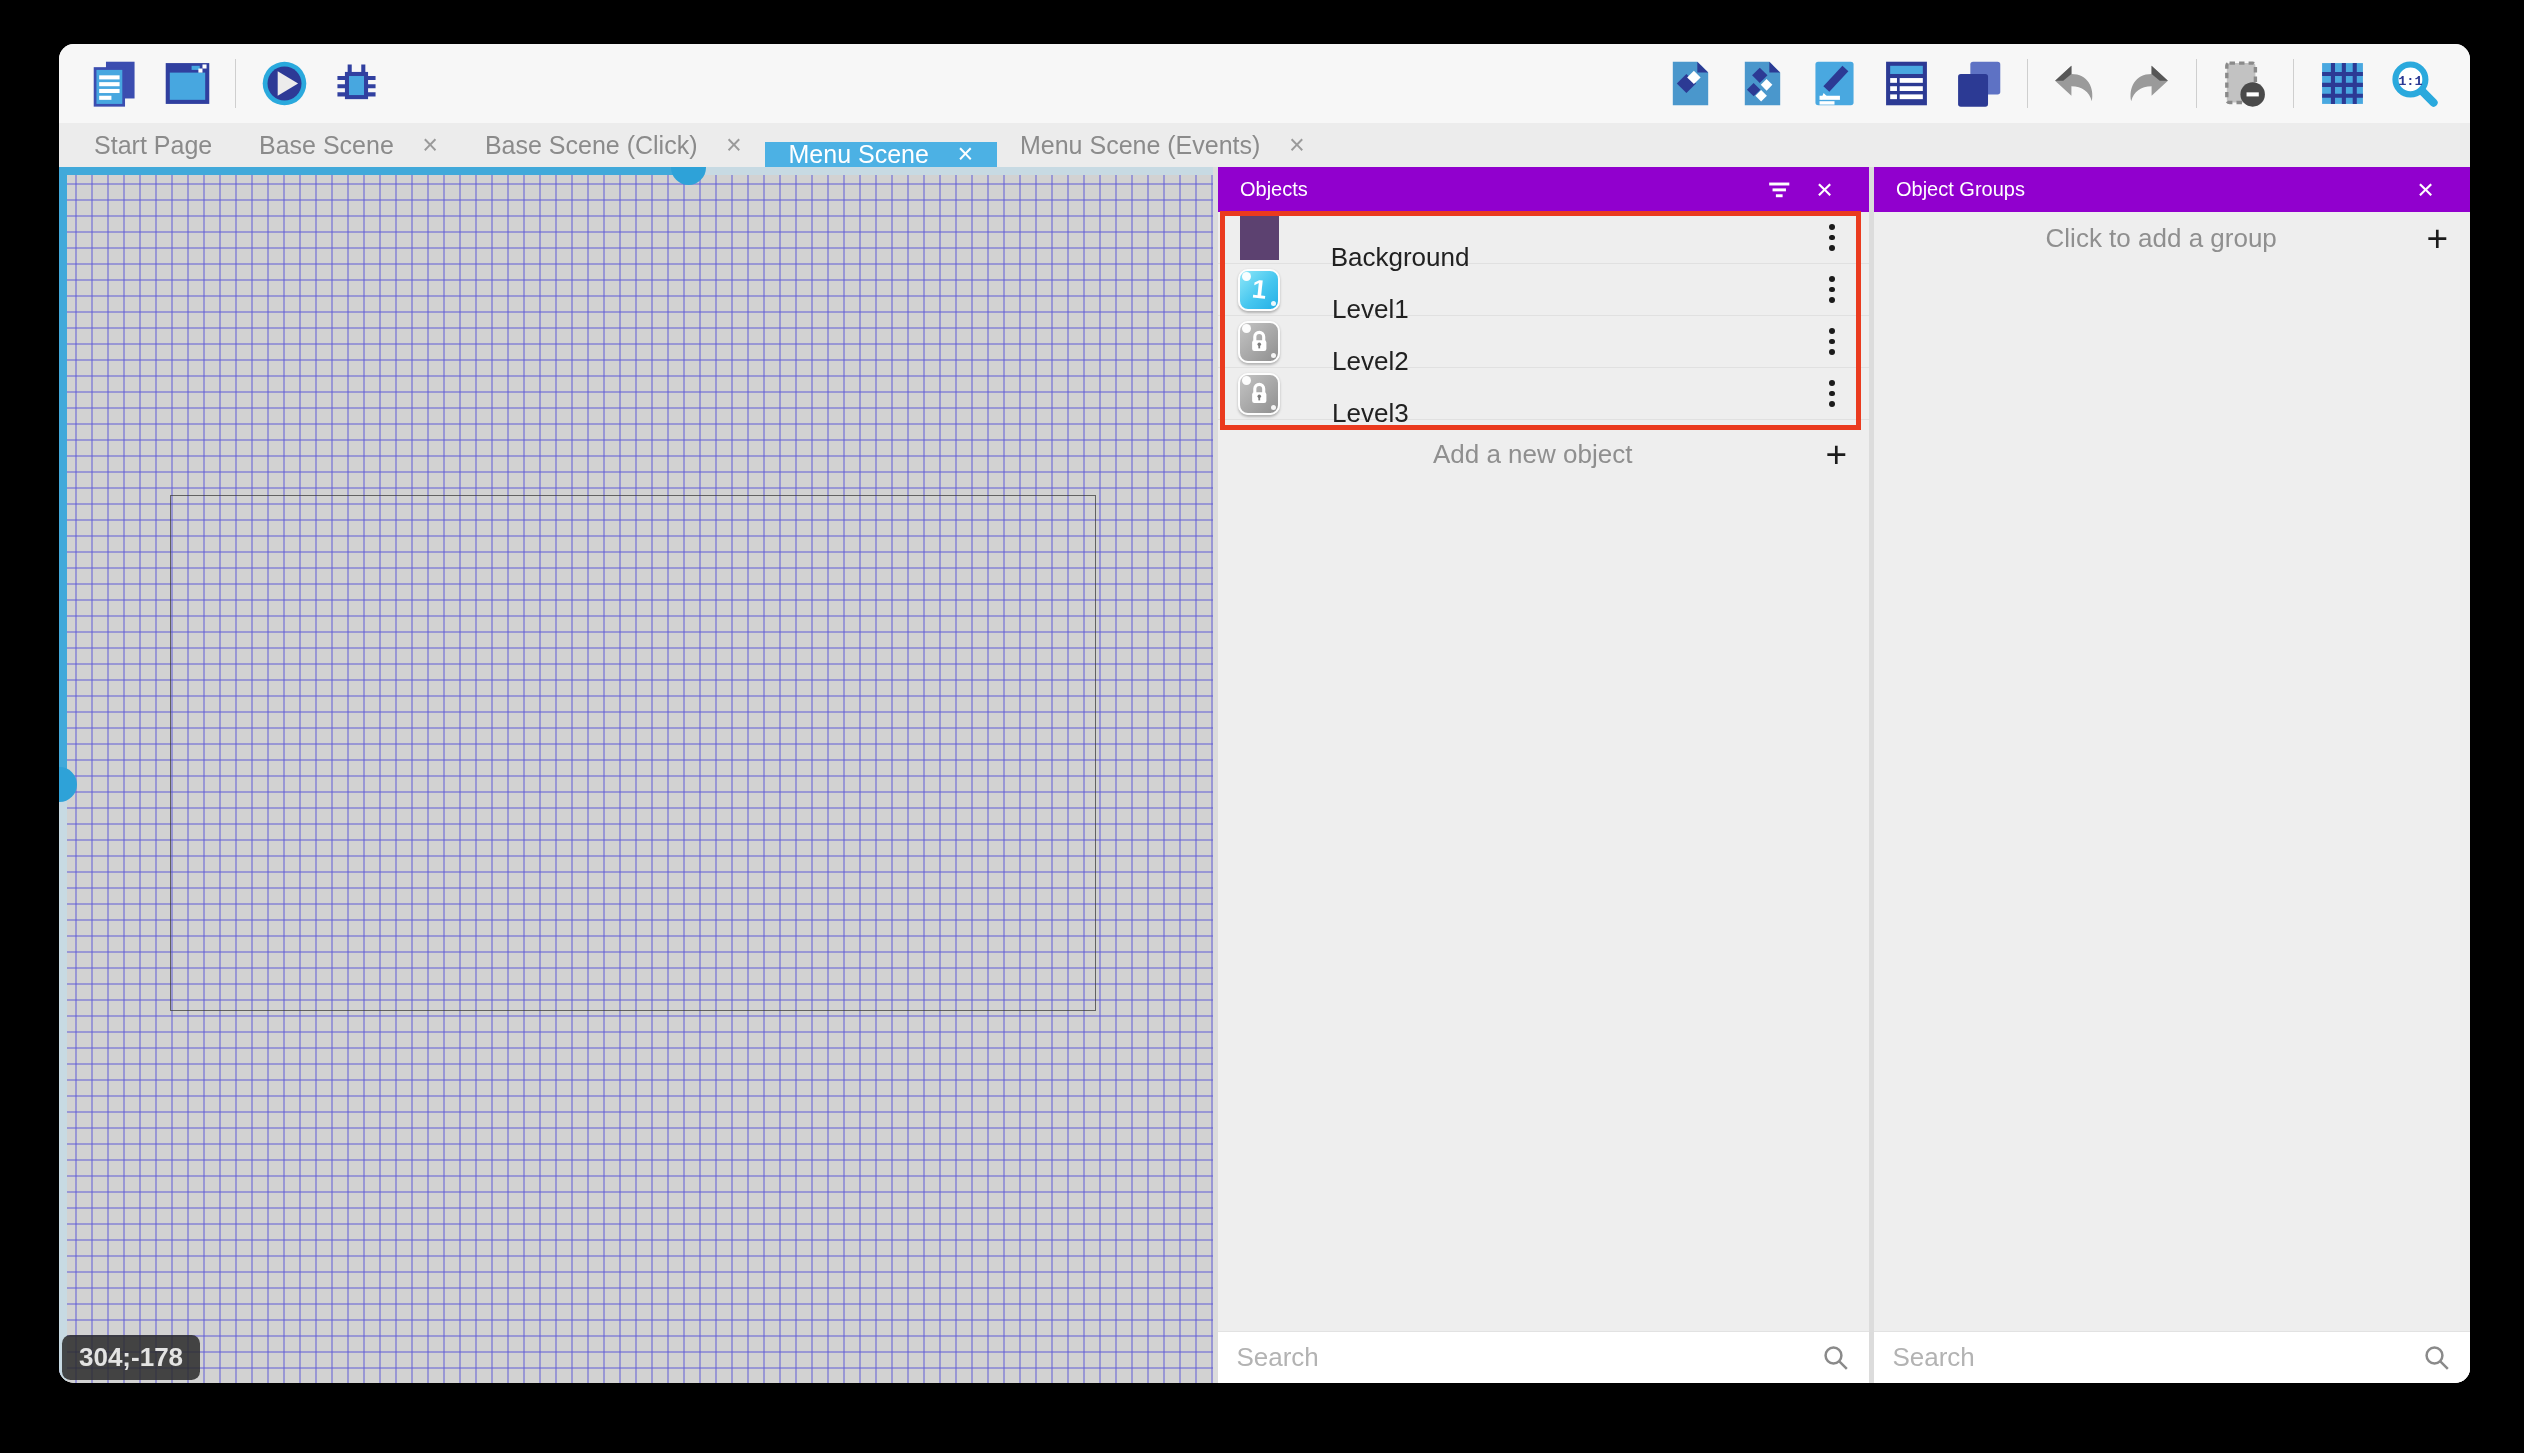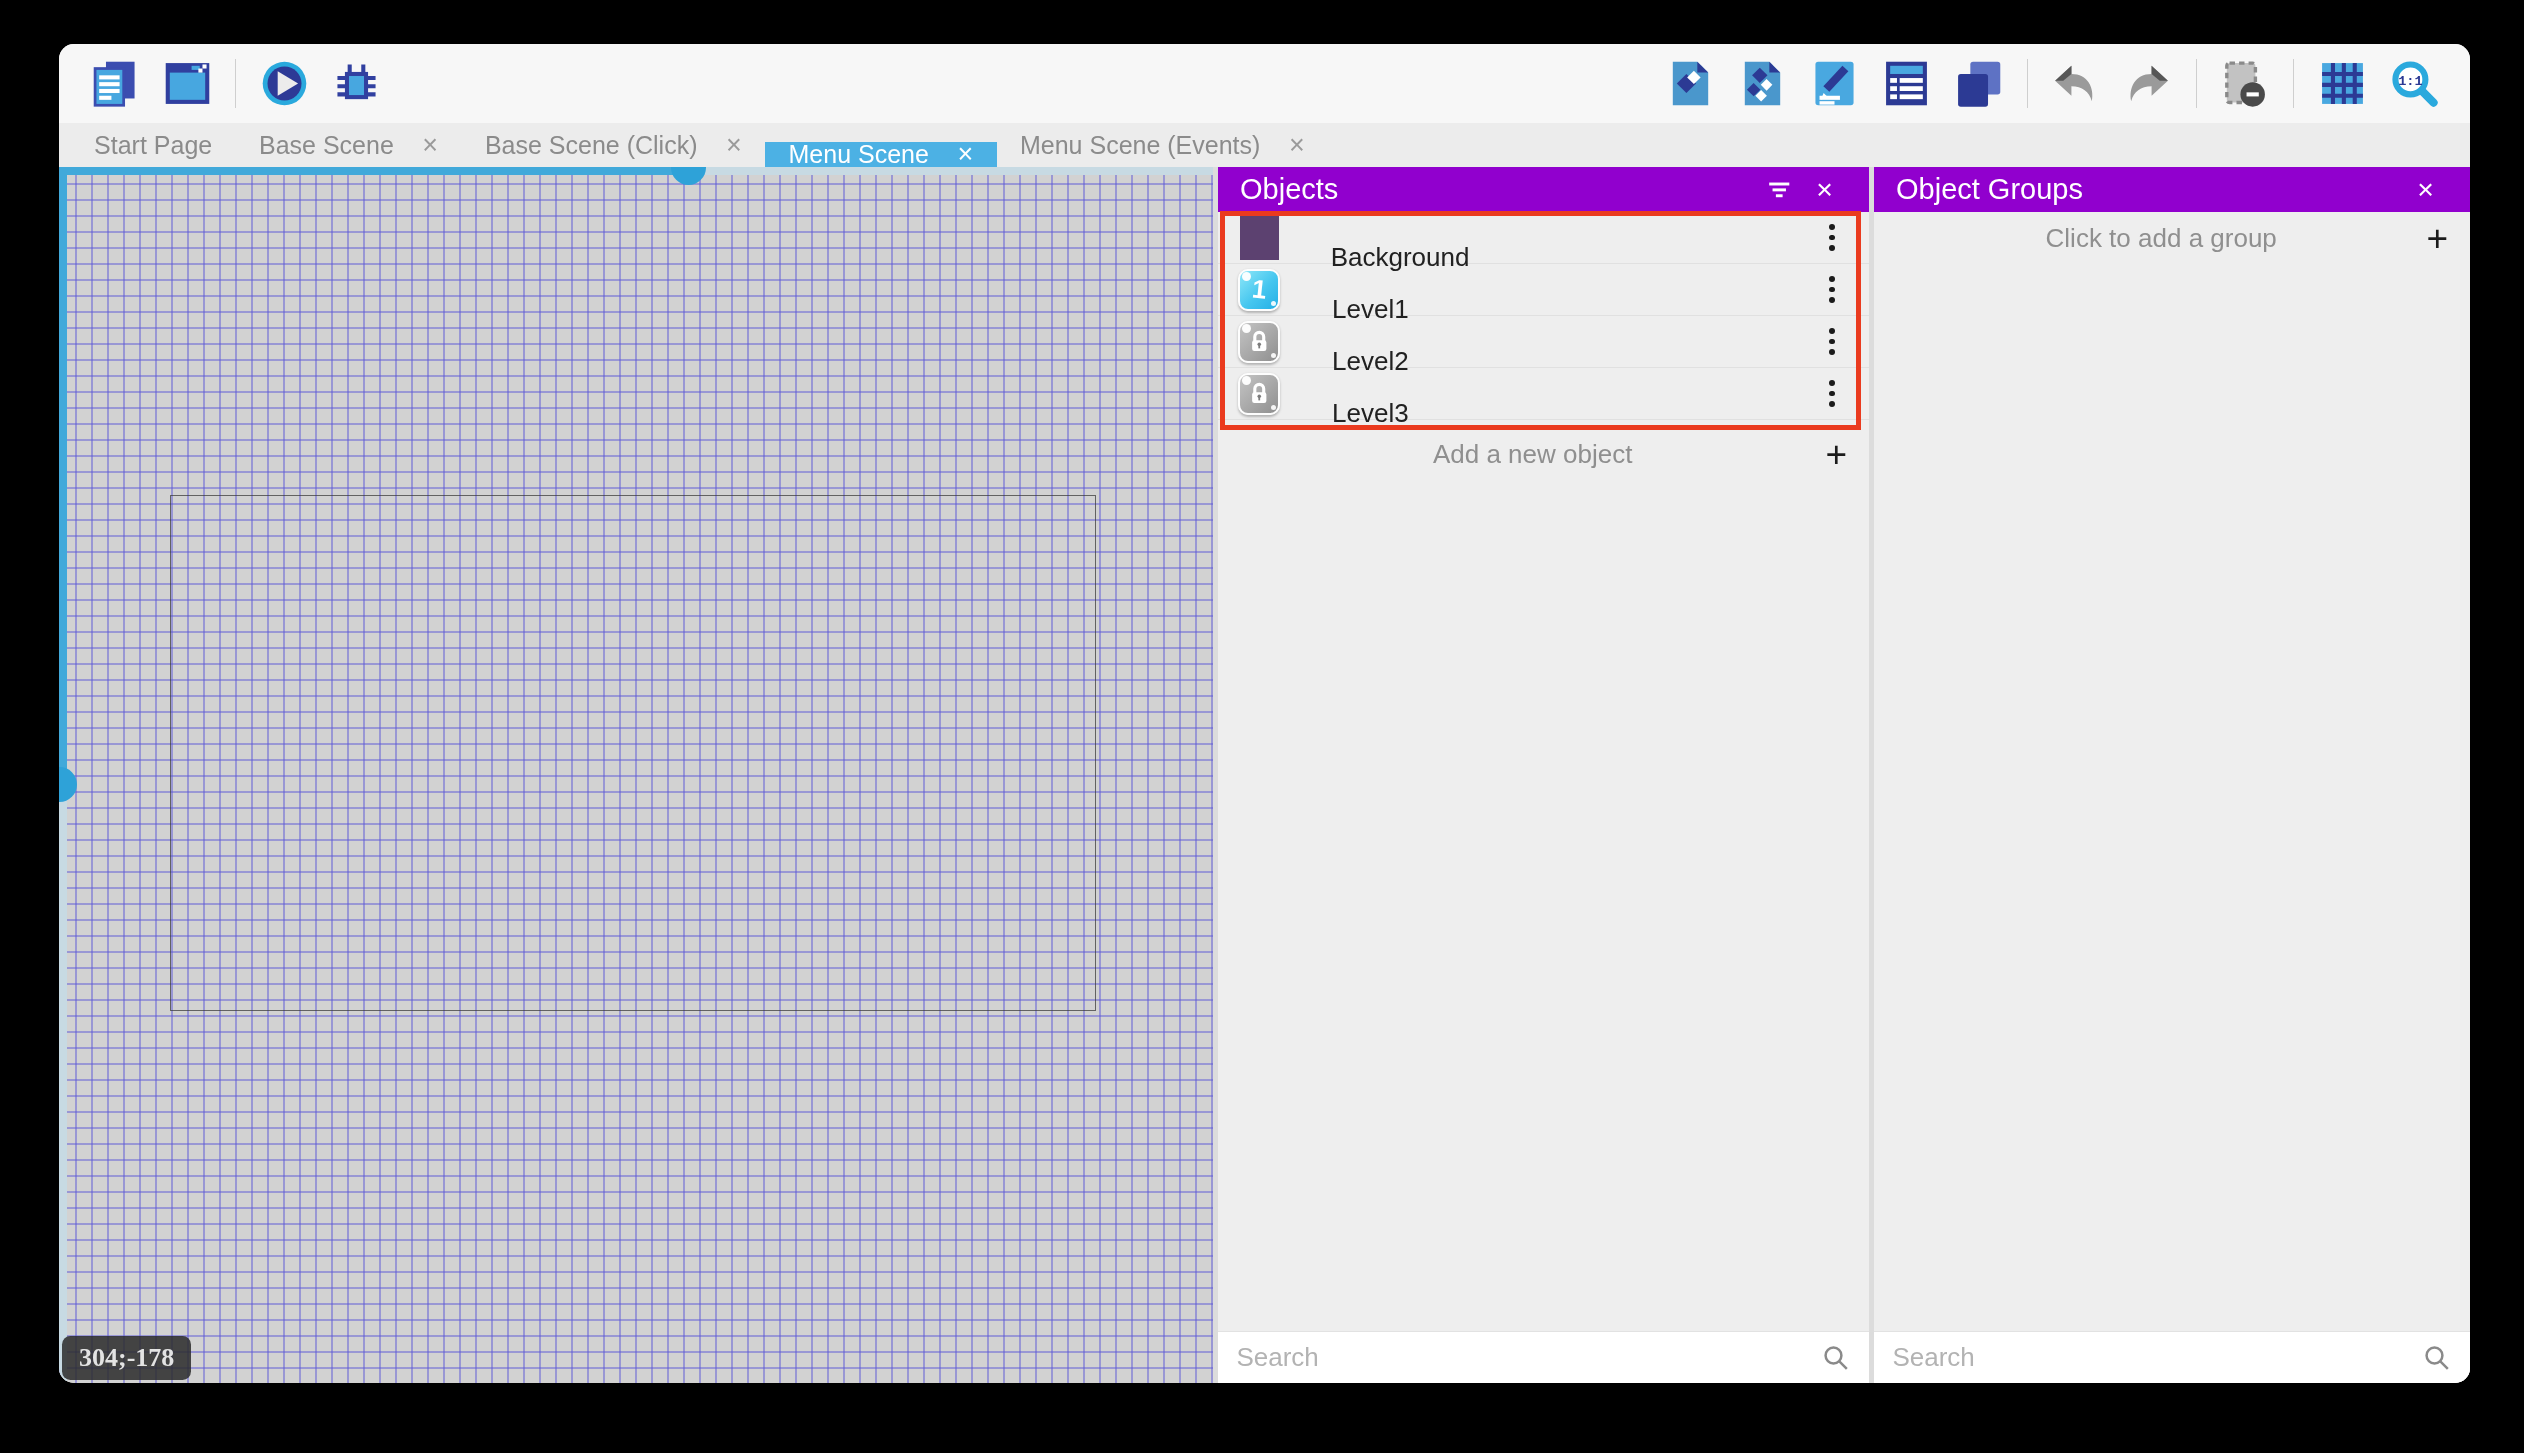--- a/index.html
+++ b/index.html
@@ -34,40 +34,40 @@
 
   
   .content { flex:1; display:flex; min-height:0; }
   .vdiv { width:5px; background:#dcdcdc; }
 
   
   .canvas { width:1154px; position:relative; background-color:#d2d2d2;
             background-image:
               linear-gradient(to right,  rgba(96,92,214,.50) 0 1.7px, transparent 1.7px),
               linear-gradient(to bottom, rgba(96,92,214,.50) 0 1.7px, transparent 1.7px);
-            background-size:16px 16px; overflow:hidden;font-family:Liberation Serif, serif; }
+            background-size:16px 16px; overflow:hidden; }
   .hscroll { position:absolute; top:0; left:0; right:0; height:7.5px;
              background:linear-gradient(to right,#41a9da 0 629px,#c7dae3 629px 100%); }
   .hthumb  { position:absolute; top:0; left:612px; width:35px; height:17.6px;
              border-radius:0 0 18.4px 18.4px; background:#2ea2d8; }
   .vscroll { position:absolute; top:0; left:0; bottom:0; width:7.5px;
              background:linear-gradient(to bottom,#41a9da 0 615px,#c7dae3 615px 100%); }
   .vthumb  { position:absolute; left:0; top:600px; width:17.6px; height:35px;
              border-radius:0 18.4px 18.4px 0; background:#2ea2d8; }
   .scene-frame { position:absolute; left:111px; top:328px; width:926px; height:516px;
                  border:1.7px solid rgba(60,60,60,.75); }
   .coord-badge { position:absolute; left:3.3px; bottom:3.3px; background:rgba(42,42,42,.85);
                  color:#e3e3e3; font-size:26px; font-weight:700; padding:6.7px 16.7px; border-radius:8.4px; }
 
   
   .panel { background:#eee; position:relative; overflow:hidden; }
   .panel.objects { width:651px; }
   .panel.groups  { flex:1; }
   .panel-header { height:45px; background:#9100ce; display:flex; align-items:center; padding:0 22px; }
-  .panel-title  { color:#fff; font-size:29px; flex:1; }
+  .panel-title  { color:#fff; font-size:20px; flex:1; }
   .ph-icon { color:#fff; display:flex; align-items:center; justify-content:center;
              width:45px; height:45px; font-size:28.5px; }
   .rows { position:absolute; top:45px; left:0; right:0; }
   .obj-row { height:52px; display:flex; align-items:center; border-bottom:1.7px solid #e0e0e0;
              background:#eee; padding:0 18.4px; }
   .obj-thumb { width:39px; height:44px; background:#5c4170; margin-left:3.3px; }
   .btn-icon { width:42px; height:42px; border-radius:10px; margin-left:1.7px; position:relative;
               border:2.5px solid #fdfdfd; box-shadow:0 1.7px 2.5px rgba(0,0,0,.25);
               display:flex; align-items:center; justify-content:center; }
   .btn-icon.cyan { background:linear-gradient(135deg,#8ee7f8 0%,#45c6ef 55%,#25b0e6 100%); }

